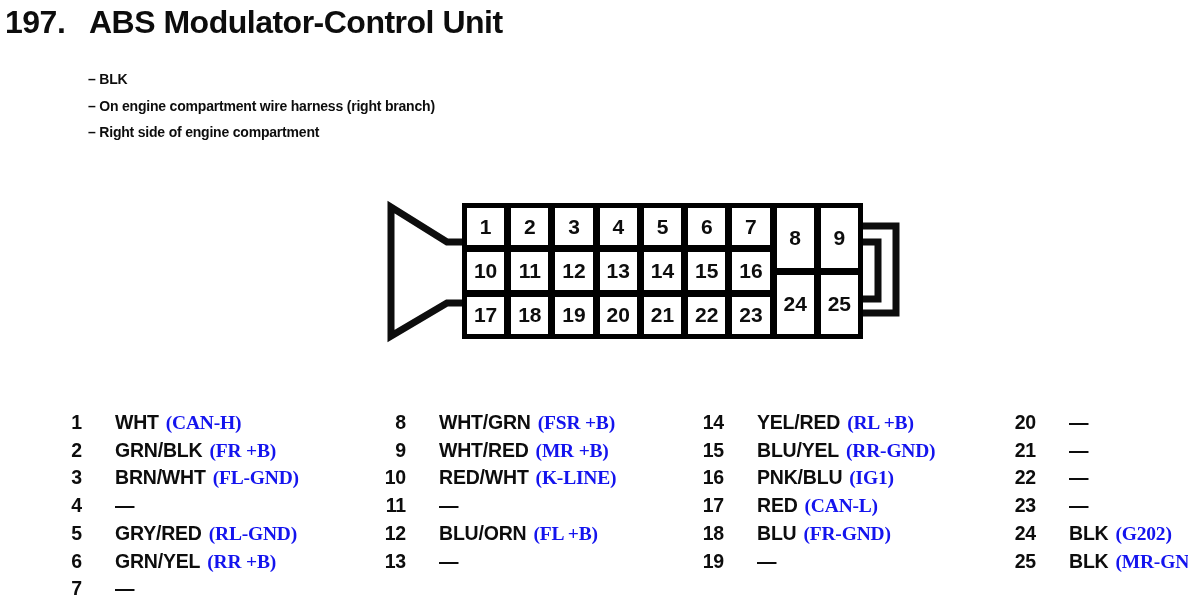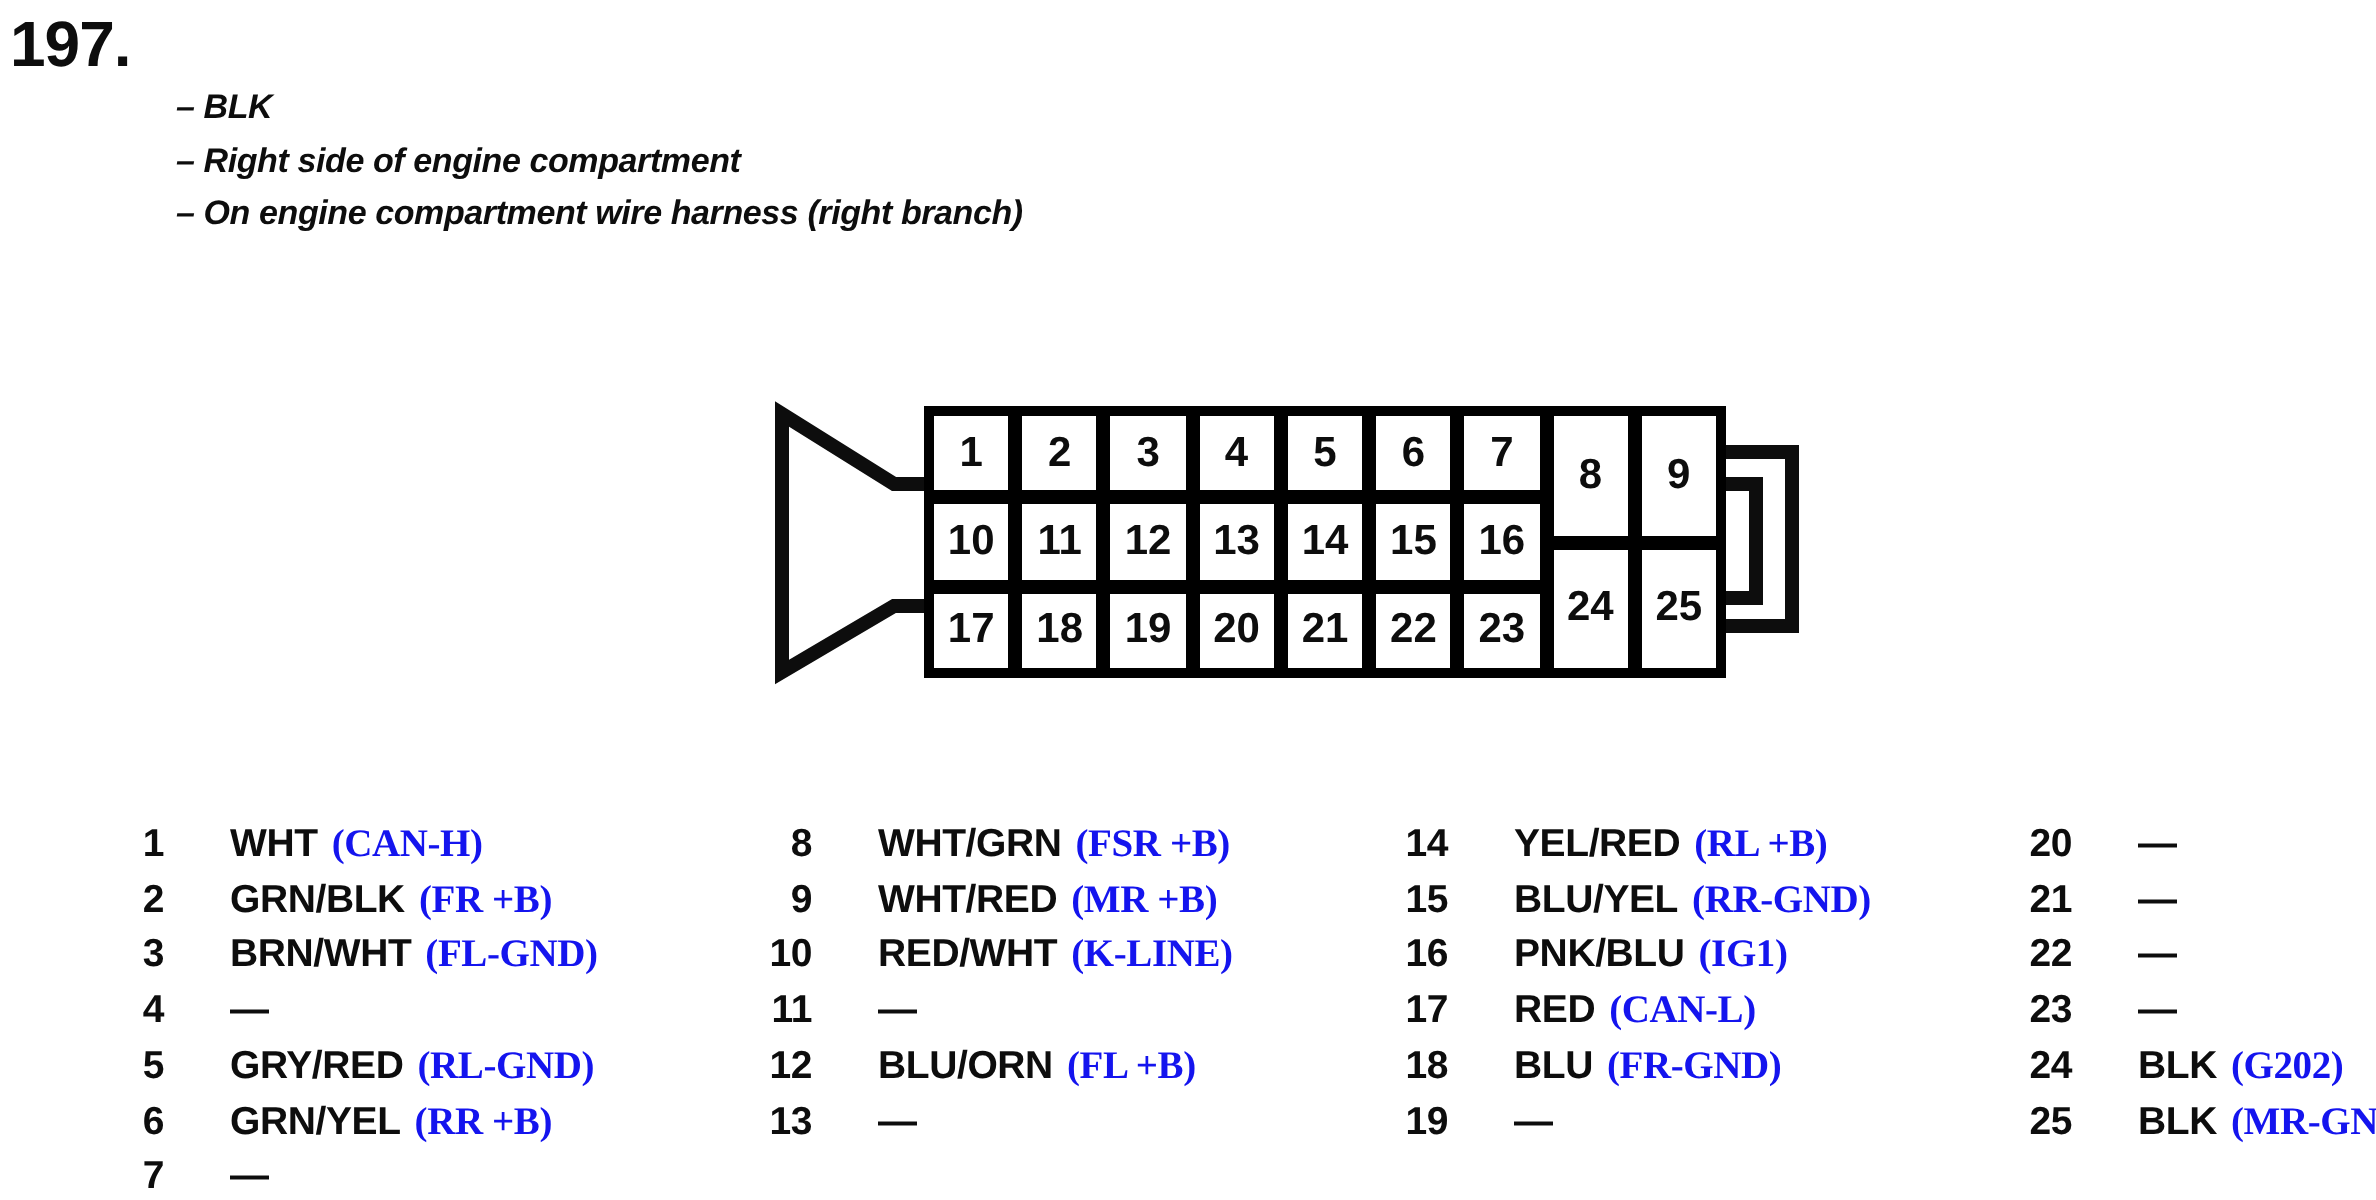--- a/index.html
+++ b/index.html
@@ -7,21 +7,21 @@
     position:relative;width:1188px;height:600px;background:#fff;overflow:hidden;
     font-family:"Liberation Sans","DejaVu Sans",sans-serif;
     color:var(--ink,#0d0d0d);
     font-weight:700;
     -webkit-font-smoothing:antialiased;
   }
   
   .title{position:absolute;left:5px;top:5px;display:flex;font-size:32px;letter-spacing:-0.5px;line-height:1.1;}
   .title-number{display:inline-block;width:84px;}
   
-  .notes{position:absolute;left:88px;top:41px;font-size:17px;line-height:26.5px;letter-spacing:-0.2px;font-style:italic;}
+  .notes{position:absolute;left:88px;top:66px;font-size:14px;line-height:26.5px;letter-spacing:-0.2px;}
   .note-line{white-space:pre;}
   
   .connector-area{position:absolute;left:385px;top:195px;width:525px;height:152px;}
   .connector-area svg{position:absolute;left:0;top:0;}
   .connector-grid{
     position:absolute;left:77px;top:8px;width:401px;height:136px;
     box-sizing:border-box;background:#000;border:5px solid #000;
     display:grid;grid-template-columns:repeat(9,1fr);grid-template-rows:repeat(6,1fr);
     gap:7px;
   }
@@ -40,26 +40,27 @@
   .pin-wire{margin-right:7px;margin-left:24px;}
   .pin-signal{color:var(--blue,#1414ee);font-family:Liberation Serif, serif;}
 </style>
 </head>
 <body>
 
 <div class="page">
 
   <div class="title">
     <span class="title-number">197.</span>
+    <span>ABS Modulator-Control Unit</span>
   </div>
 
   <div class="notes">
     <div class="note-line">– BLK</div>
+    <div class="note-line">– On engine compartment wire harness (right branch)</div>
     <div class="note-line">– Right side of engine compartment</div>
-    <div class="note-line">– On engine compartment wire harness (right branch)</div>
   </div>
 
   <div class="connector-area">
     <svg width="525" height="152" viewBox="0 0 525 152">
       <path d="M 77 47 L 62 47 L 6 12 L 6 141 L 62 108 L 77 108" fill="none" stroke="#0d0d0d" stroke-width="7" stroke-linejoin="miter"></path>
       <path d="M 478 31 L 511 31 L 511 118 L 478 118" fill="none" stroke="#0d0d0d" stroke-width="7"></path>
       <path d="M 478 47 L 493 47 L 493 104 L 478 104" fill="none" stroke="#0d0d0d" stroke-width="7"></path>
     </svg>
     <div class="connector-grid">
         <div class="pin-cell" style="grid-area: 1 / 1 / span 2;">1</div>

